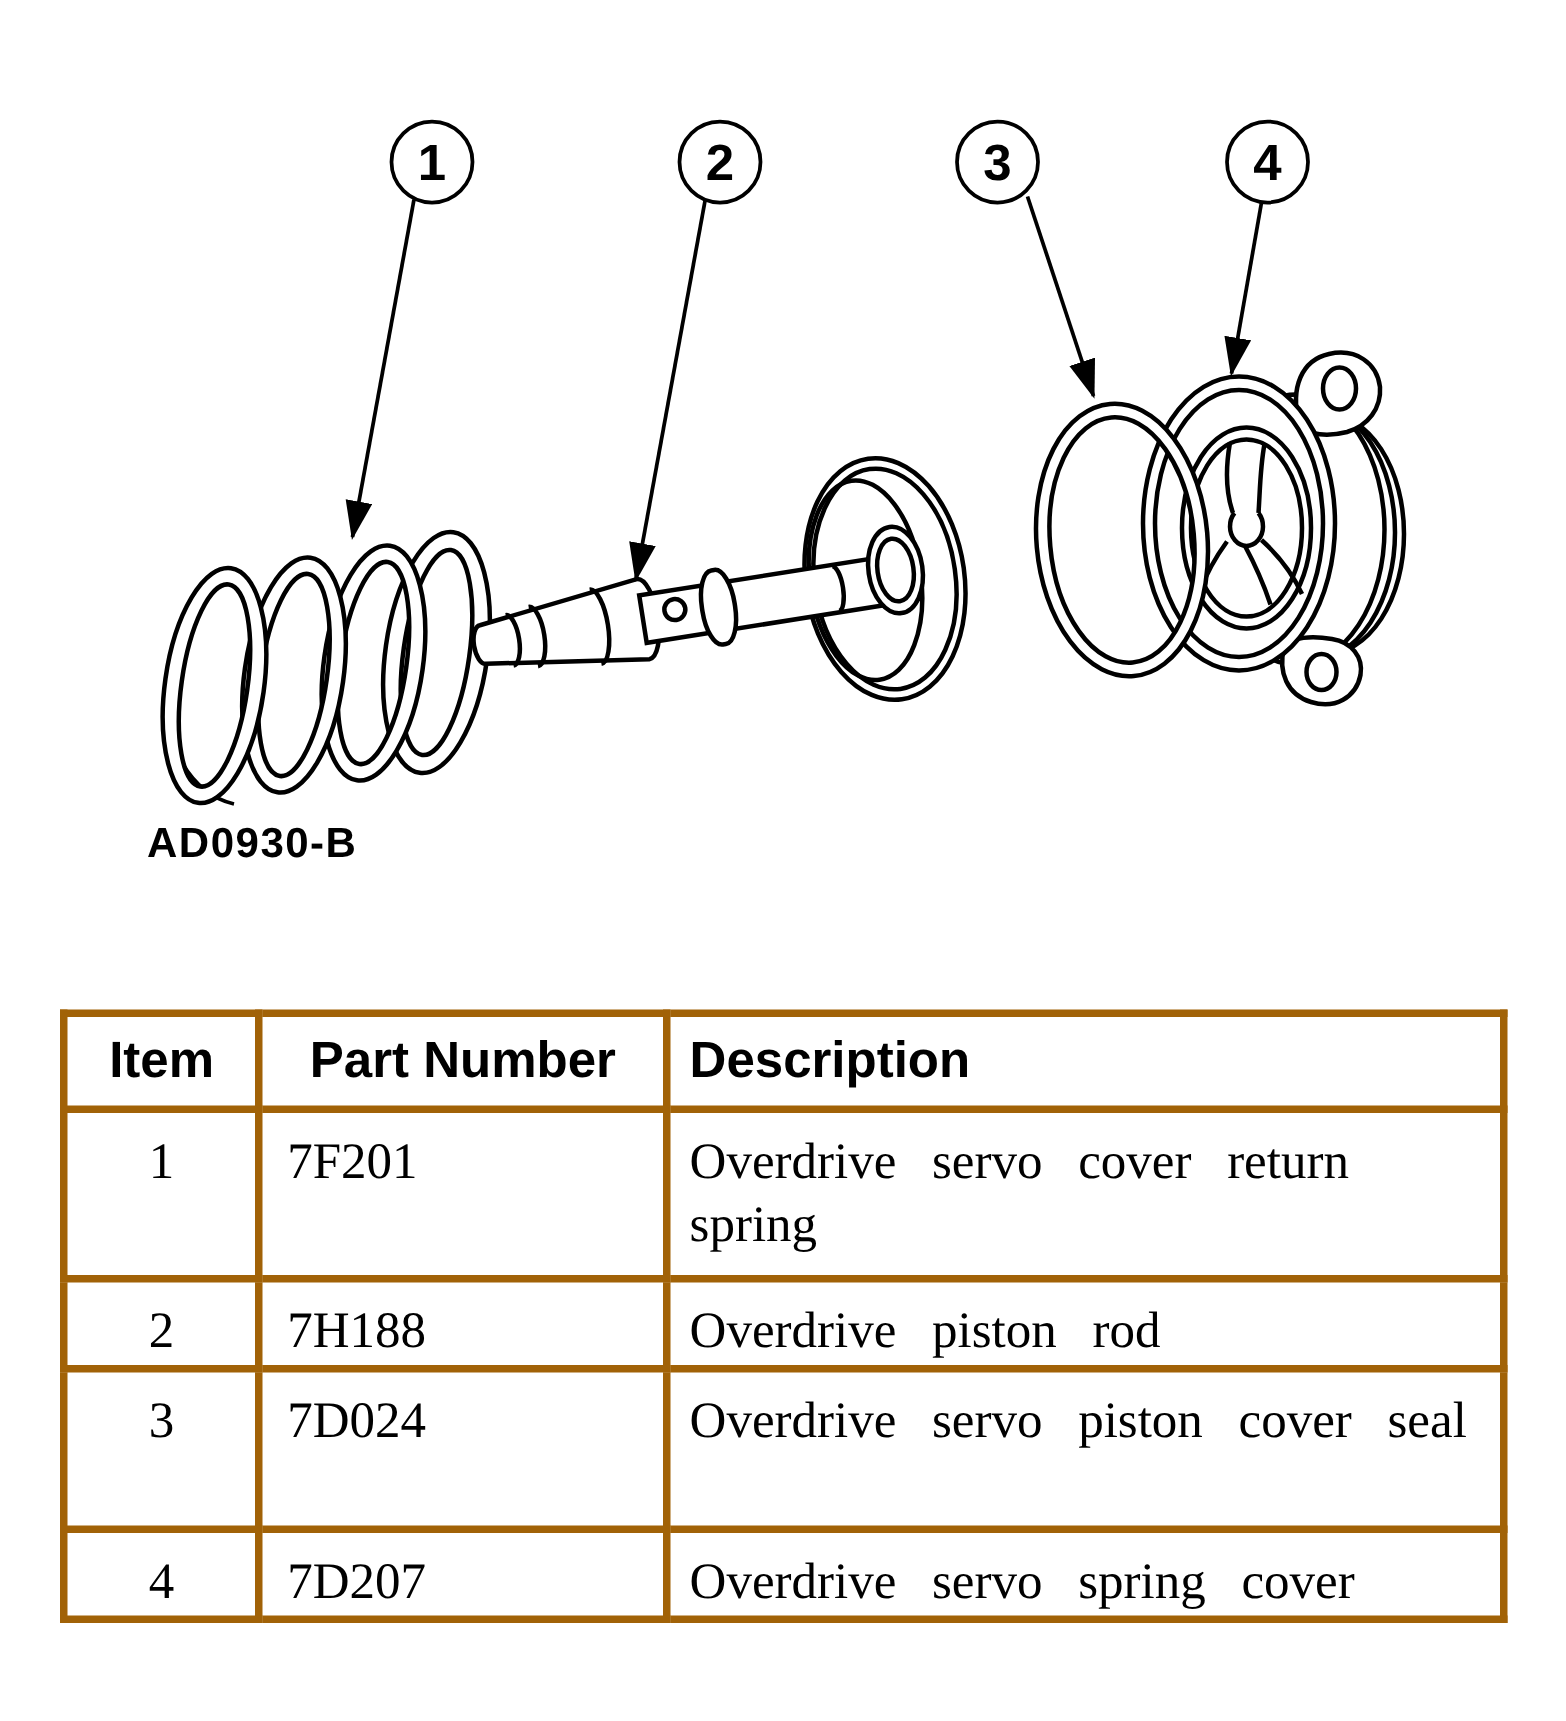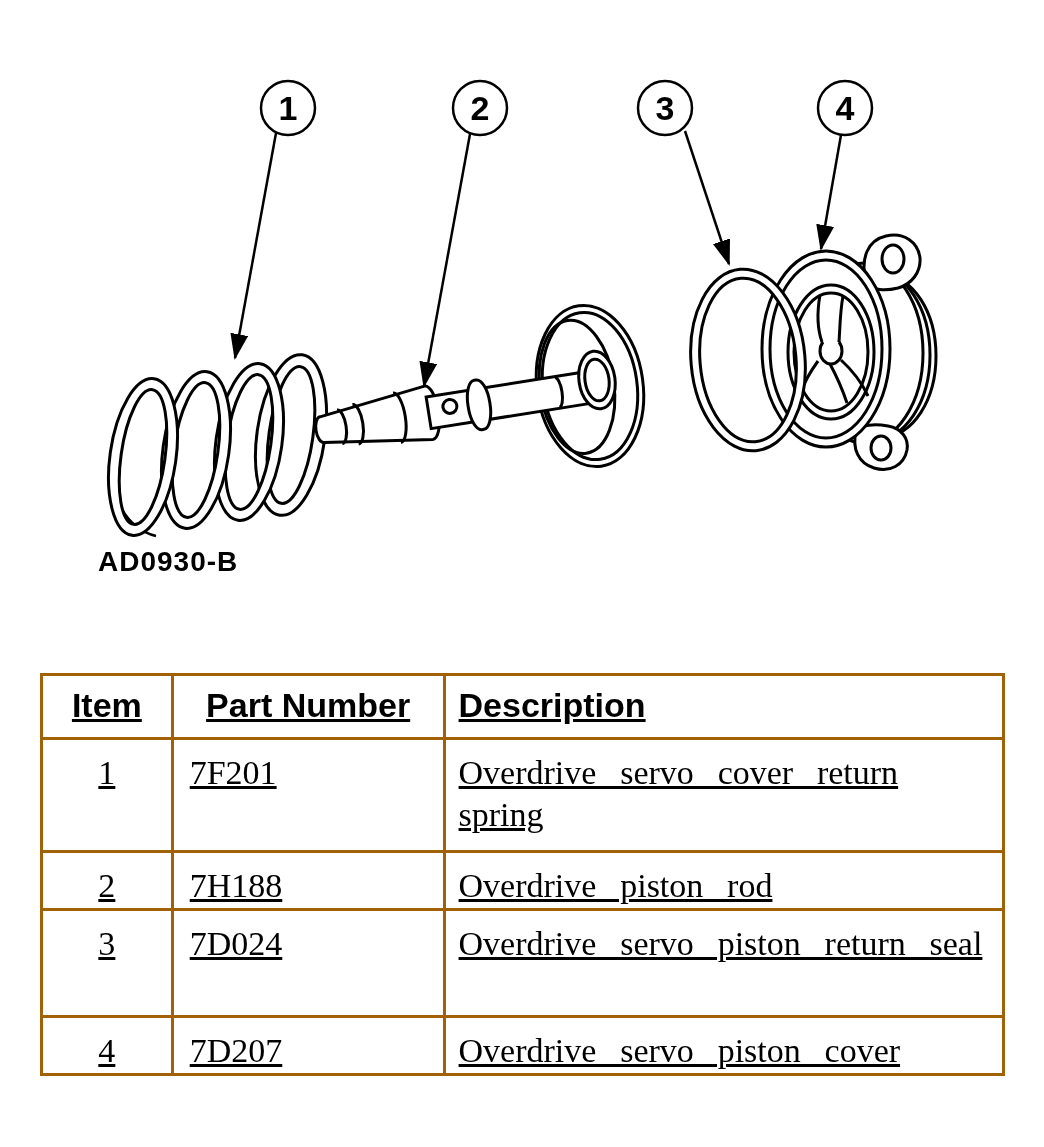--- a/index.html
+++ b/index.html
@@ -32,24 +32,23 @@
   }
 
   
   .parts-table {
     margin: 33px 0 0 40px;
     border-collapse: collapse;
     width: 965px;
     table-layout: fixed;
   }
   .parts-table th, .parts-table td {
-    border: 3px solid #a16207;
+    border: 5px solid #a16207;
     vertical-align: top;
     box-sizing: border-box;
-    text-decoration: underline;
   }
   .parts-table thead th {
     font-family: "Liberation Sans", sans-serif;
     font-size: 34px; font-weight: bold;
     text-align: center;
     height: 64px;
     padding: 10px 6px 6px 6px;
   }
   .parts-table thead th.h-desc { text-align: left; padding-left: 13px; }
   .parts-table td {
@@ -197,24 +196,24 @@
 
     <tr class="r-short">
       <td class="c-item">2</td>
       <td class="c-part">7H188</td>
       <td class="c-desc">Overdrive piston rod</td>
     </tr>
 
     <tr class="r-tall3">
       <td class="c-item">3</td>
       <td class="c-part">7D024</td>
-      <td class="c-desc">Overdrive servo piston return seal</td>
+      <td class="c-desc">Overdrive servo piston cover seal</td>
     </tr>
 
     <tr class="r-last">
       <td class="c-item">4</td>
       <td class="c-part">7D207</td>
-      <td class="c-desc">Overdrive servo piston cover</td>
+      <td class="c-desc">Overdrive servo spring cover</td>
     </tr>
   </tbody>
   </table>
 
 </div>
 
 </body></html>

